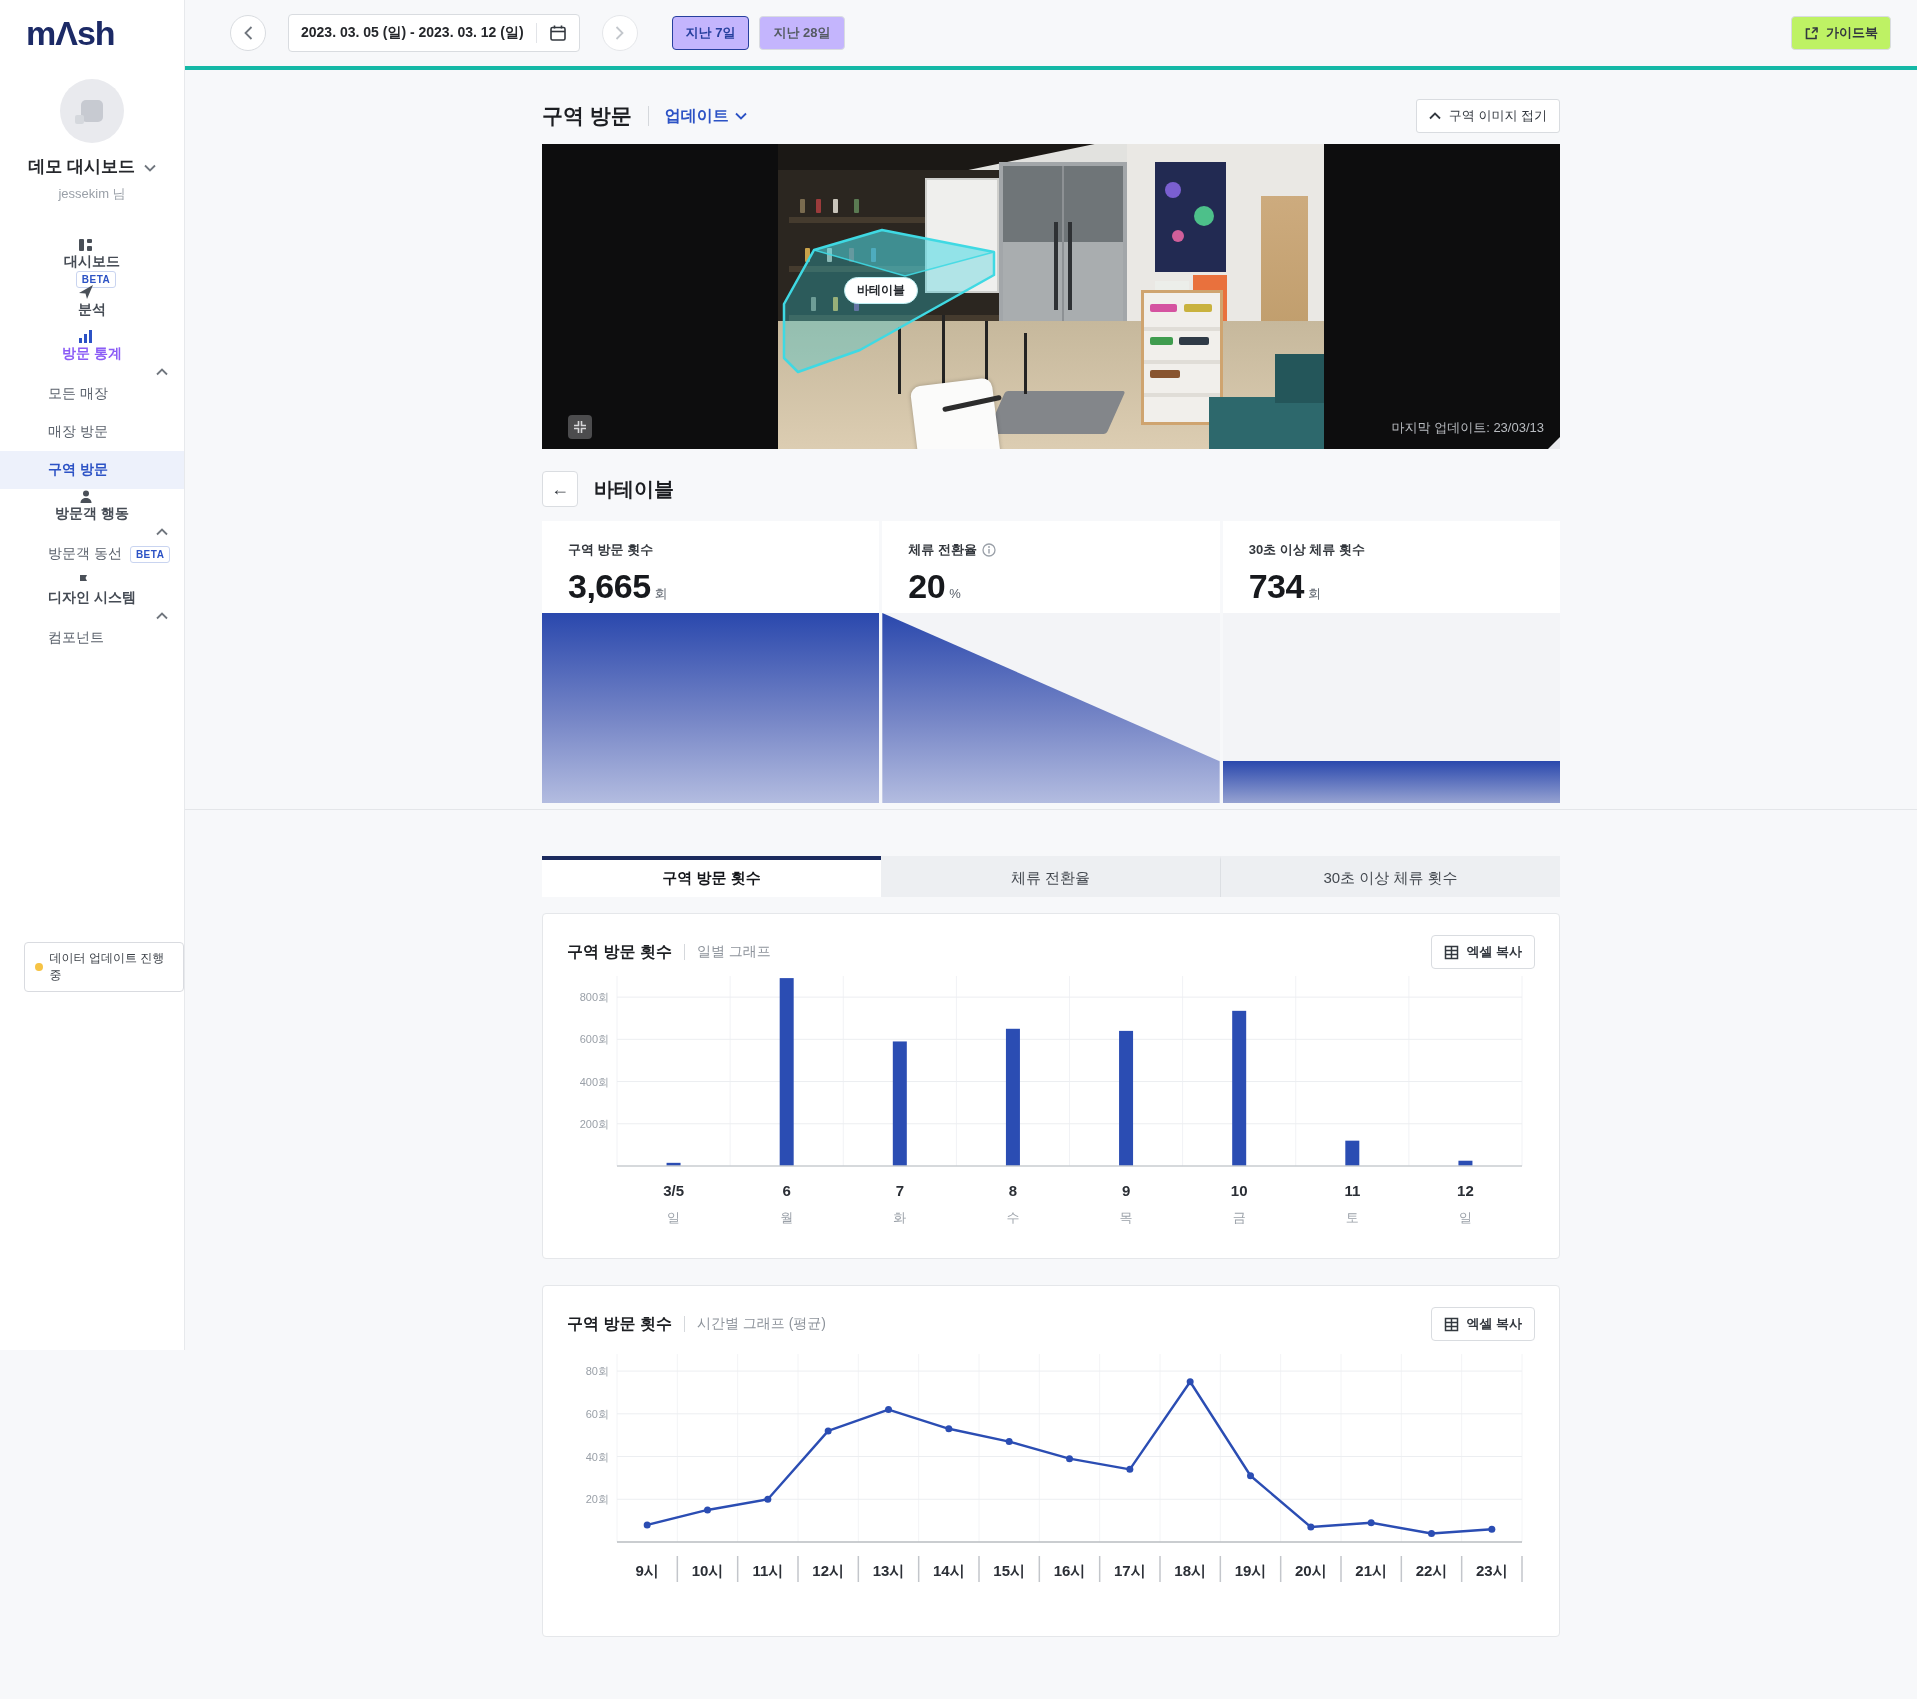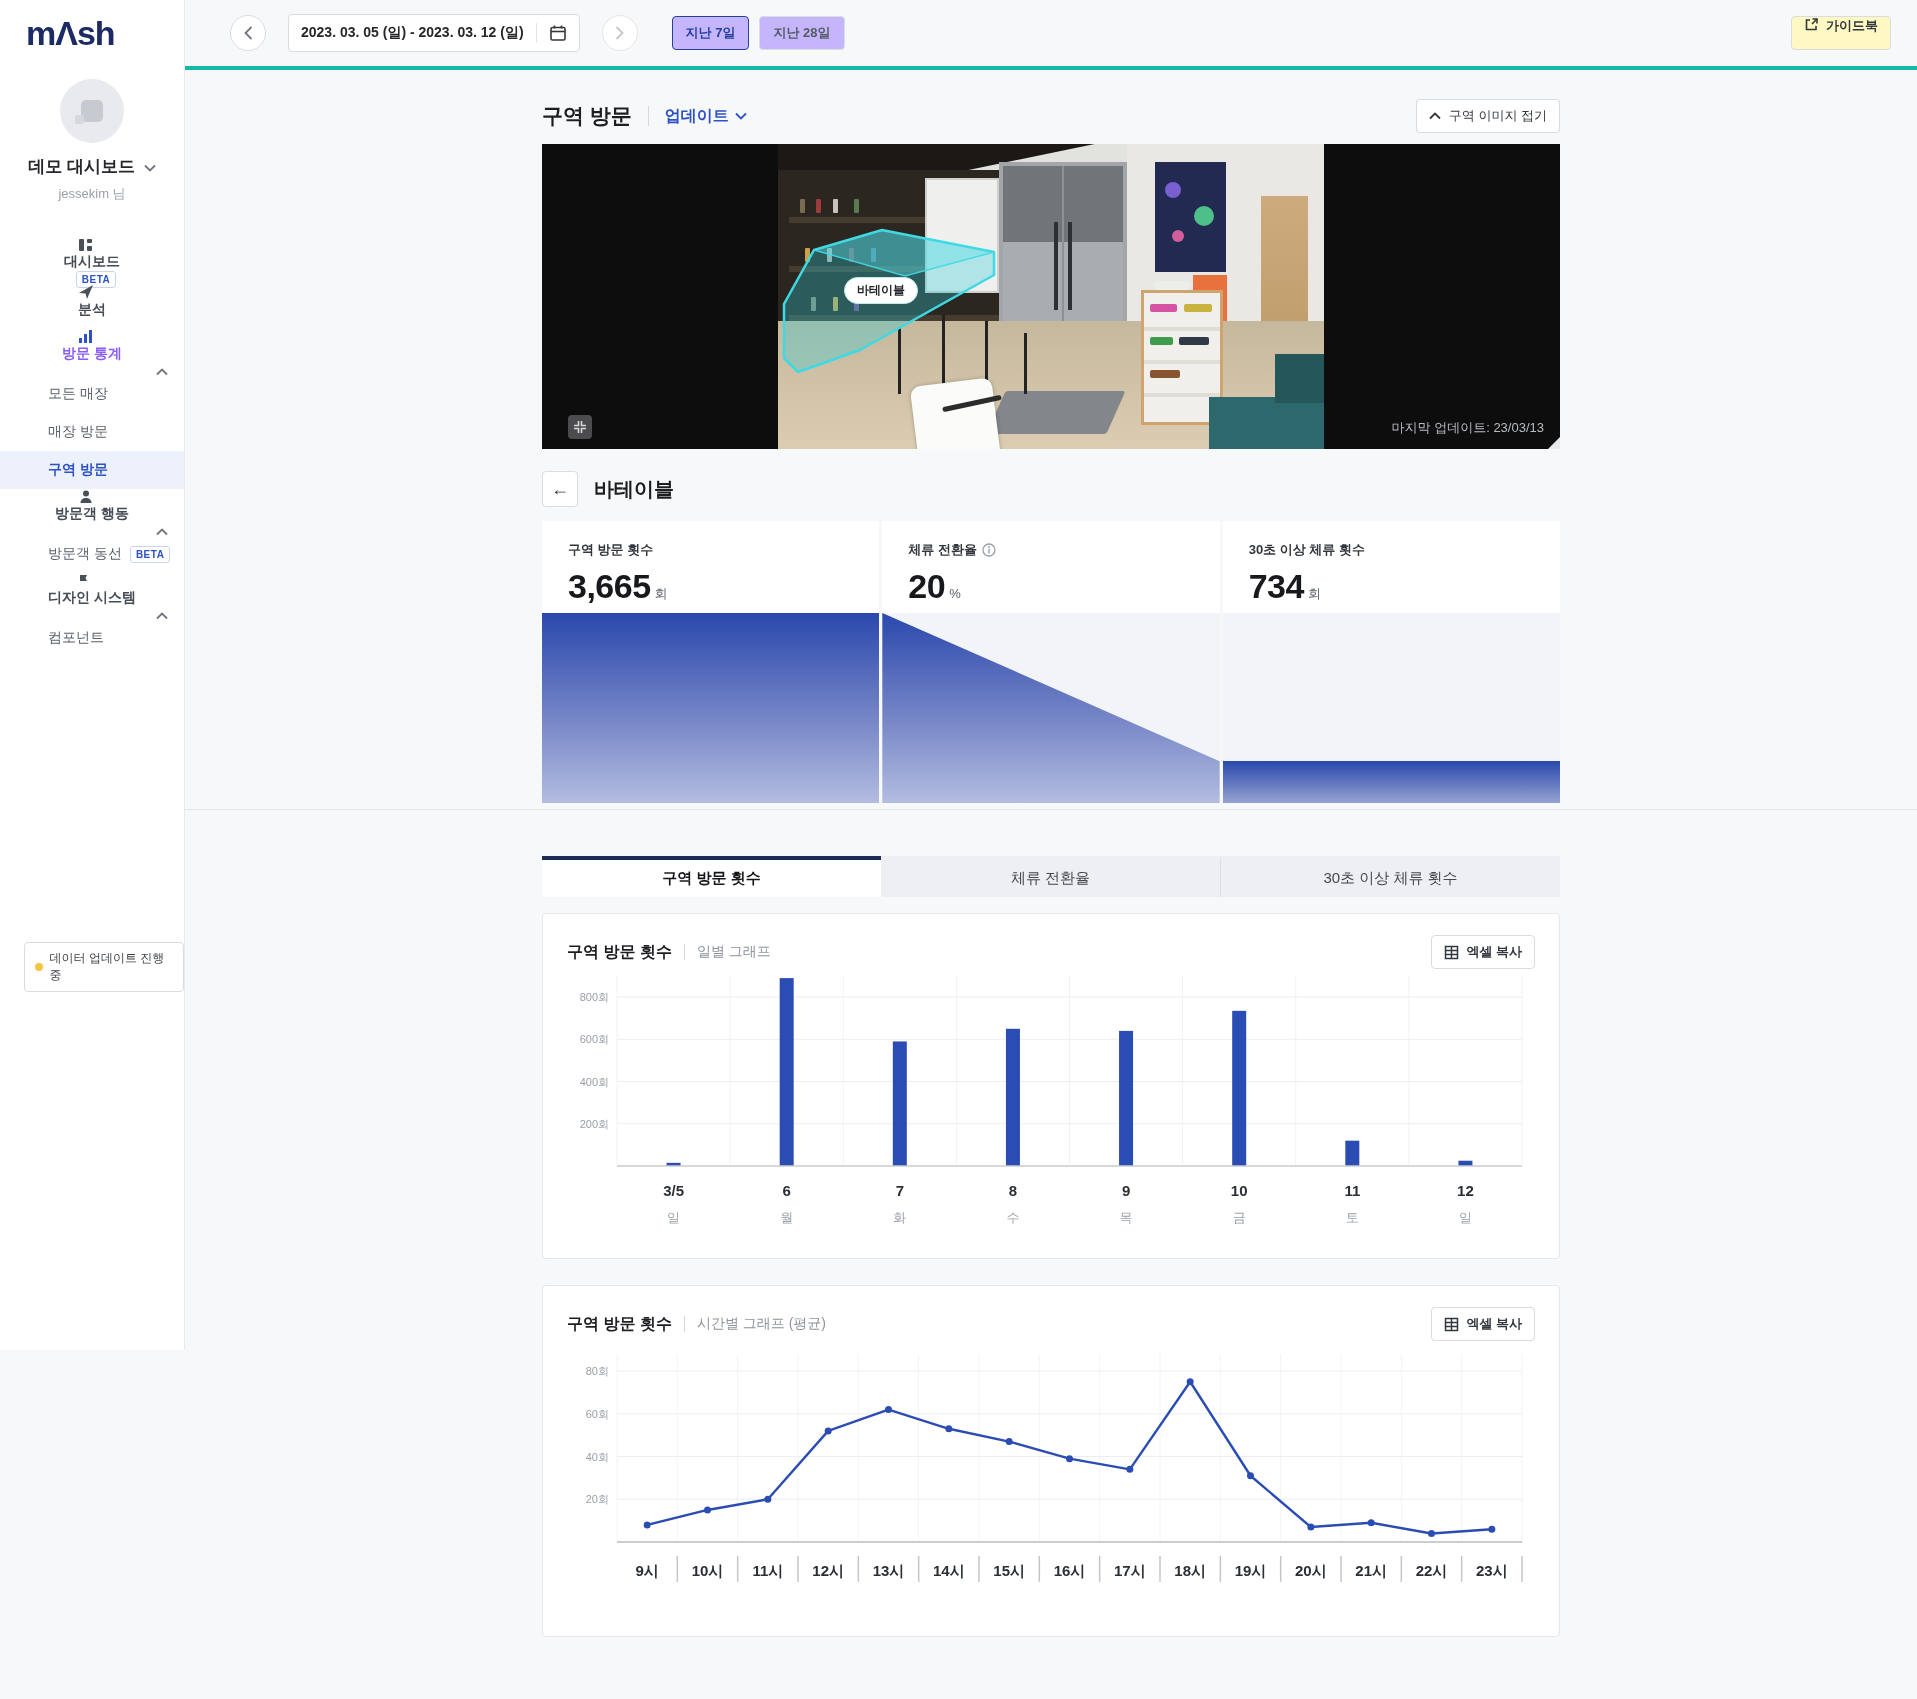--- a/index.html
+++ b/index.html
@@ -32,21 +32,21 @@
   .main { flex:1; display:flex; flex-direction:column; background:#f7f8fa; }
   .topbar { height:70px; min-height:70px; display:flex; align-items:center; padding:0 26px 0 45px; border-bottom:4px solid #14b8a6; }
   .circle-btn { width:36px; height:36px; border-radius:50%; border:1px solid #d9dce0; background:#fff; display:flex; align-items:center; justify-content:center; cursor:pointer; }
   .circle-btn.disabled { border-color:#e5e7ea; }
   .date-box { margin-left:22px; height:38px; background:#fff; border:1px solid #d9dce0; border-radius:4px; display:flex; align-items:center; padding:0 12px; font-size:14px; font-weight:bold; color:#25272b; cursor:pointer; }
   .date-box .vline { width:1px; height:20px; background:#e2e4e8; margin:0 12px; }
   .next-btn { margin-left:22px; }
   .range-btn { height:34px; padding:0 13px; border-radius:4px; font-size:13px; font-weight:bold; background:#c4b5fd; cursor:pointer; display:flex; align-items:center; }
   .range-7 { margin-left:34px; border:1px solid #27409e; color:#27409e; }
   .range-28 { margin-left:10px; border:1px solid #d9dce0; color:#555b63;text-align:center; }
-  .guide-btn { margin-left:auto; height:34px; padding:0 12px; border:1px solid #d9dce0; border-radius:4px; background:#fef9c3; font-size:13px; font-weight:bold; color:#33383f; display:flex; align-items:flex-start; gap:7px; cursor:pointer; }
+  .guide-btn { margin-left:auto; height:34px; padding:15px 12px; border:1px solid #d9dce0; border-radius:4px; background:#bef264; font-size:13px; font-weight:bold; color:#33383f; display:flex; align-items:center; gap:7px; cursor:pointer; }
 
   .content { width:1018px; margin:0 auto; }
   .section-head { margin-top:26px; height:40px; display:flex; align-items:center; }
   .page-title { font-size:21px; font-weight:bold; color:#1c1e22; }
   .head-vline { width:1px; height:20px; background:#d5d8dc; margin:0 16px; }
   .store-select { display:flex; align-items:center; gap:6px; font-size:16px; font-weight:bold; color:#2c52c5; cursor:pointer; }
   .collapse-btn { margin-left:auto; height:34px; padding:0 12px; border:1px solid #d9dce0; border-radius:3px; background:#fff; font-size:13px; color:#33383f; display:flex; align-items:center; gap:8px; cursor:pointer; }
 
   
   .video { position:relative; margin-top:8px; width:1018px; height:305px; background:#0d0d0e; overflow:hidden; }

